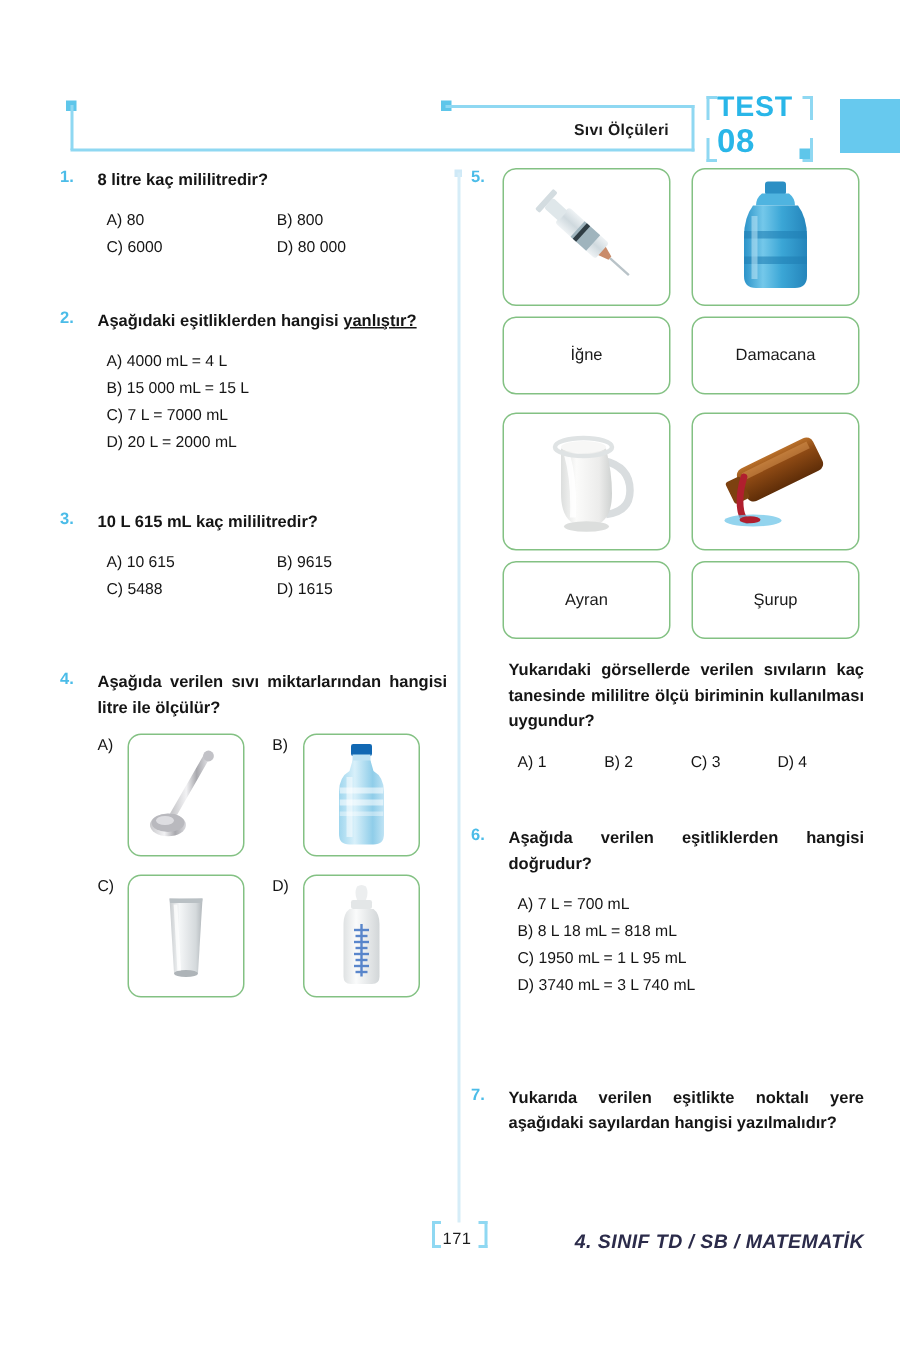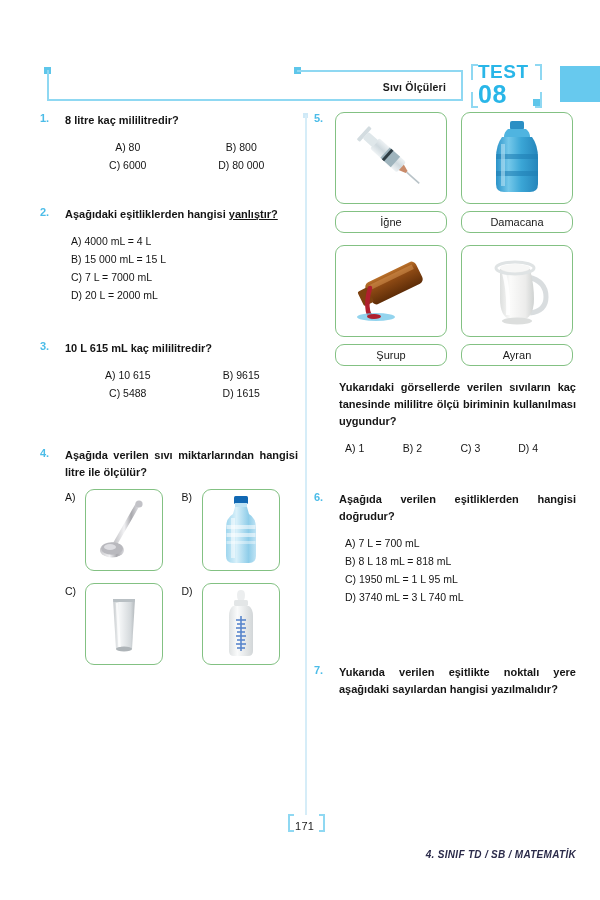--- a/index.html
+++ b/index.html
@@ -39,21 +39,21 @@
     text-align: right; padding-right: 9px;
     font-size: 10.5px; font-weight: bold; color: #1a1a1a;
     letter-spacing: .2px;
   }
   .test-block { position: absolute; left: 478px; top: 62px; width: 62px; }
   .test-word {
     font-size: 19px; font-weight: bold; color: #29b6e8;
     letter-spacing: .5px; line-height: 20px;
   }
   .test-num {
-    font-size: 25px; font-weight: bold; color: #29b6e8;
+    font-size: 22px; font-weight: bold; color: #29b6e8;
     letter-spacing: .5px; line-height: 24px;
   }
   .test-br-l {
     position: absolute; left: 471px; top: 64px; width: 2px; height: 16px; background: #8fd8f2;
   }
   .test-br-l2 {
     position: absolute; left: 471px; top: 64px; width: 7px; height: 2px; background: #8fd8f2;
   }
   .test-br-l3 {
     position: absolute; left: 471px; top: 92px; width: 2px; height: 16px; background: #8fd8f2;
@@ -103,33 +103,33 @@
     font-size: 11px; font-weight: bold; color: #151515;
     line-height: 17px; text-align: justify;
   }
   .qtext.plain { font-weight: normal; }
   .qtext u { text-decoration: underline; }
   .opts { margin-top: 9px; margin-left: 6px; }
   .opt {
     font-size: 10.5px; color: #151515; line-height: 18px;
   }
   .opts.two-col { display: flex; flex-wrap: wrap; }
-  .opts.two-col .opt { width: 50%; text-align: center; }
+  .opts.two-col .opt { width: 50%; }
   .opts.inline { display: flex; }
   .opts.inline .opt { width: 25%; }
 
   
   .card {
     border: 1.6px solid #83c183; border-radius: 9px;
     background: #fff; display: flex; align-items: center; justify-content: center;
   }
   .label-pill {
     border: 1.4px solid #83c183; border-radius: 9px;
     font-size: 11px; color: #1a1a1a; text-align: center;
-    padding: 4px 0; background: #fff;
+    padding: 19px 0; background: #fff;
   }
   .q5grid { display: flex; flex-wrap: wrap; gap: 12px 14px; margin-left: 21px; }
   .q5cell { width: 112px; }
   .q5cell .card { height: 92px; }
   .q5cell .label-pill { margin-top: 7px; }
 
   .q4grid { display: flex; flex-wrap: wrap; gap: 12px 0px; margin-top: 8px; }
   .q4item { width: 50%; display: flex; align-items: flex-start; }
   .q4letter { font-size: 10.5px; color: #151515; width: 20px; padding-top: 2px; }
   .q4item .card { width: 78px; height: 82px; }
@@ -142,22 +142,22 @@
   }
   .pg-br { position: absolute; background: #8fd8f2; }
   .pg-l1 { left: 288px; top: 814px; width: 2px; height: 18px; }
   .pg-l2 { left: 288px; top: 814px; width: 6px; height: 2px; }
   .pg-l3 { left: 288px; top: 830px; width: 6px; height: 2px; }
   .pg-r1 { left: 323px; top: 814px; width: 2px; height: 18px; }
   .pg-r2 { left: 319px; top: 814px; width: 6px; height: 2px; }
   .pg-r3 { left: 319px; top: 830px; width: 6px; height: 2px; }
   .footer-text {
     position: absolute; right: 24px; top: 820px;
-    font-size: 10px; font-weight: bold; font-style: italic;
-    color: #2b2b4a; letter-spacing: .3px; margin-top: 29px;
+    font-size: 13px; font-weight: bold; font-style: italic;
+    color: #2b2b4a; letter-spacing: .3px;
   }
 </style>
 </head>
 <body>
 
 <div class="page">
 
   <div>
     <div class="hdr-left-dot"></div>
     <div class="hdr-left-tick"></div>
@@ -379,20 +379,42 @@
               <rect x="8" y="36" width="42" height="5" fill="#1f7fb4" opacity=".6"></rect>
               <rect x="8" y="53" width="42" height="5" fill="#1f7fb4" opacity=".6"></rect>
               <path d="M15 26 L15 68" stroke="#bfe7f7" stroke-width="4" opacity=".55"></path>
             </svg>
           </div>
           <div class="label-pill">Damacana</div>
         </div>
 
         <div class="q5cell">
           <div class="card">
+            <svg width="74" height="80" viewBox="0 0 74 80">
+              <defs>
+                <linearGradient id="pit" x1="0" y1="0" x2="1" y2="0">
+                  <stop offset="0" stop-color="#dcdedd"></stop>
+                    <stop offset=".3" stop-color="#fbfbfa"></stop>
+                  <stop offset=".75" stop-color="#ececeb"></stop>
+                    <stop offset="1" stop-color="#cfd2d1"></stop>
+                </linearGradient>
+              </defs>
+              <path d="M48 26 Q66 30 66 46 Q66 60 50 62" stroke="#d9dddf" stroke-width="5" fill="none"></path>
+              <path d="M20 18 L50 18 Q54 34 54 48 Q54 70 37 70 Q20 70 20 48 Q20 34 20 18 Z" fill="url(#pit)"></path>
+              <path d="M24 22 Q29 40 28 64" stroke="#ffffff" stroke-width="4" opacity=".85" fill="none"></path>
+              <ellipse cx="35" cy="17" rx="19" ry="6" fill="none" stroke="#dfe3e4" stroke-width="3"></ellipse>
+              <ellipse cx="35" cy="17" rx="15" ry="4" fill="#f7f7f6"></ellipse>
+              <ellipse cx="37" cy="70" rx="15" ry="3.5" fill="#dcdedd"></ellipse>
+            </svg>
+          </div>
+          <div class="label-pill">Ayran</div>
+        </div>
+
+        <div class="q5cell">
+          <div class="card">
             <svg width="90" height="76" viewBox="0 0 90 76">
               <defs>
                 <linearGradient id="syp" x1="0" y1="0" x2="0" y2="1">
                   <stop offset="0" stop-color="#b9702a"></stop>
                     <stop offset=".35" stop-color="#8e4a14"></stop>
                   <stop offset="1" stop-color="#5e2d08"></stop>
                 </linearGradient>
               </defs>
               <g transform="rotate(-26 48 30)">
                 <rect x="20" y="18" width="56" height="24" rx="5" fill="url(#syp)"></rect>
@@ -400,42 +422,20 @@
                 <rect x="24" y="21" width="48" height="5" fill="#d79553" opacity=".5"></rect>
               </g>
               <path d="M24 35 Q20 48 22 58 Q23 63 26 64" stroke="#b01f2e" stroke-width="4.5" fill="none" stroke-linecap="round"></path>
               <ellipse cx="30" cy="64" rx="19" ry="4" fill="#6fc6e8" opacity=".75"></ellipse>
               <ellipse cx="28" cy="63.5" rx="7" ry="2.4" fill="#b01f2e"></ellipse>
             </svg>
           </div>
           <div class="label-pill">Şurup</div>
         </div>
 
-        <div class="q5cell">
-          <div class="card">
-            <svg width="74" height="80" viewBox="0 0 74 80">
-              <defs>
-                <linearGradient id="pit" x1="0" y1="0" x2="1" y2="0">
-                  <stop offset="0" stop-color="#dcdedd"></stop>
-                    <stop offset=".3" stop-color="#fbfbfa"></stop>
-                  <stop offset=".75" stop-color="#ececeb"></stop>
-                    <stop offset="1" stop-color="#cfd2d1"></stop>
-                </linearGradient>
-              </defs>
-              <path d="M48 26 Q66 30 66 46 Q66 60 50 62" stroke="#d9dddf" stroke-width="5" fill="none"></path>
-              <path d="M20 18 L50 18 Q54 34 54 48 Q54 70 37 70 Q20 70 20 48 Q20 34 20 18 Z" fill="url(#pit)"></path>
-              <path d="M24 22 Q29 40 28 64" stroke="#ffffff" stroke-width="4" opacity=".85" fill="none"></path>
-              <ellipse cx="35" cy="17" rx="19" ry="6" fill="none" stroke="#dfe3e4" stroke-width="3"></ellipse>
-              <ellipse cx="35" cy="17" rx="15" ry="4" fill="#f7f7f6"></ellipse>
-              <ellipse cx="37" cy="70" rx="15" ry="3.5" fill="#dcdedd"></ellipse>
-            </svg>
-          </div>
-          <div class="label-pill">Ayran</div>
-        </div>
-
       </div>
       <div class="qbody" style="margin-top:13px;">
         <div class="qtext">Yukarıdaki görsellerde verilen sıvıların kaç tanesinde mililitre ölçü biriminin kullanılması uygundur?</div>
         <div class="opts inline">
           <div class="opt">A) 1</div>
           <div class="opt">B) 2</div>
           <div class="opt">C) 3</div>
           <div class="opt">D) 4</div>
         </div>
       </div>

